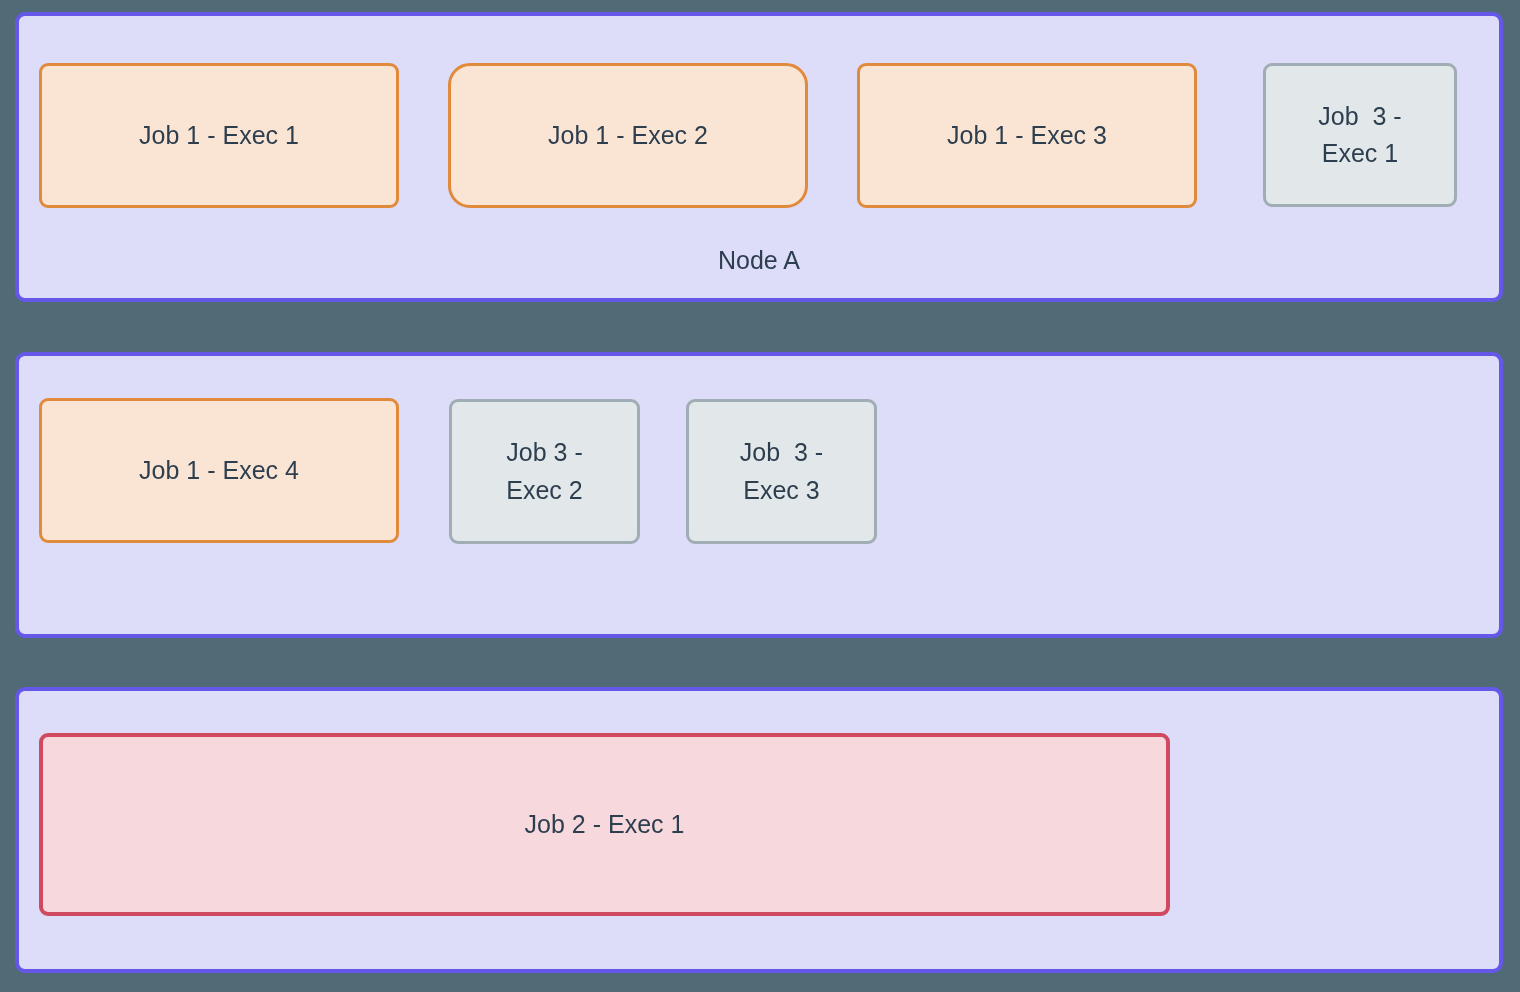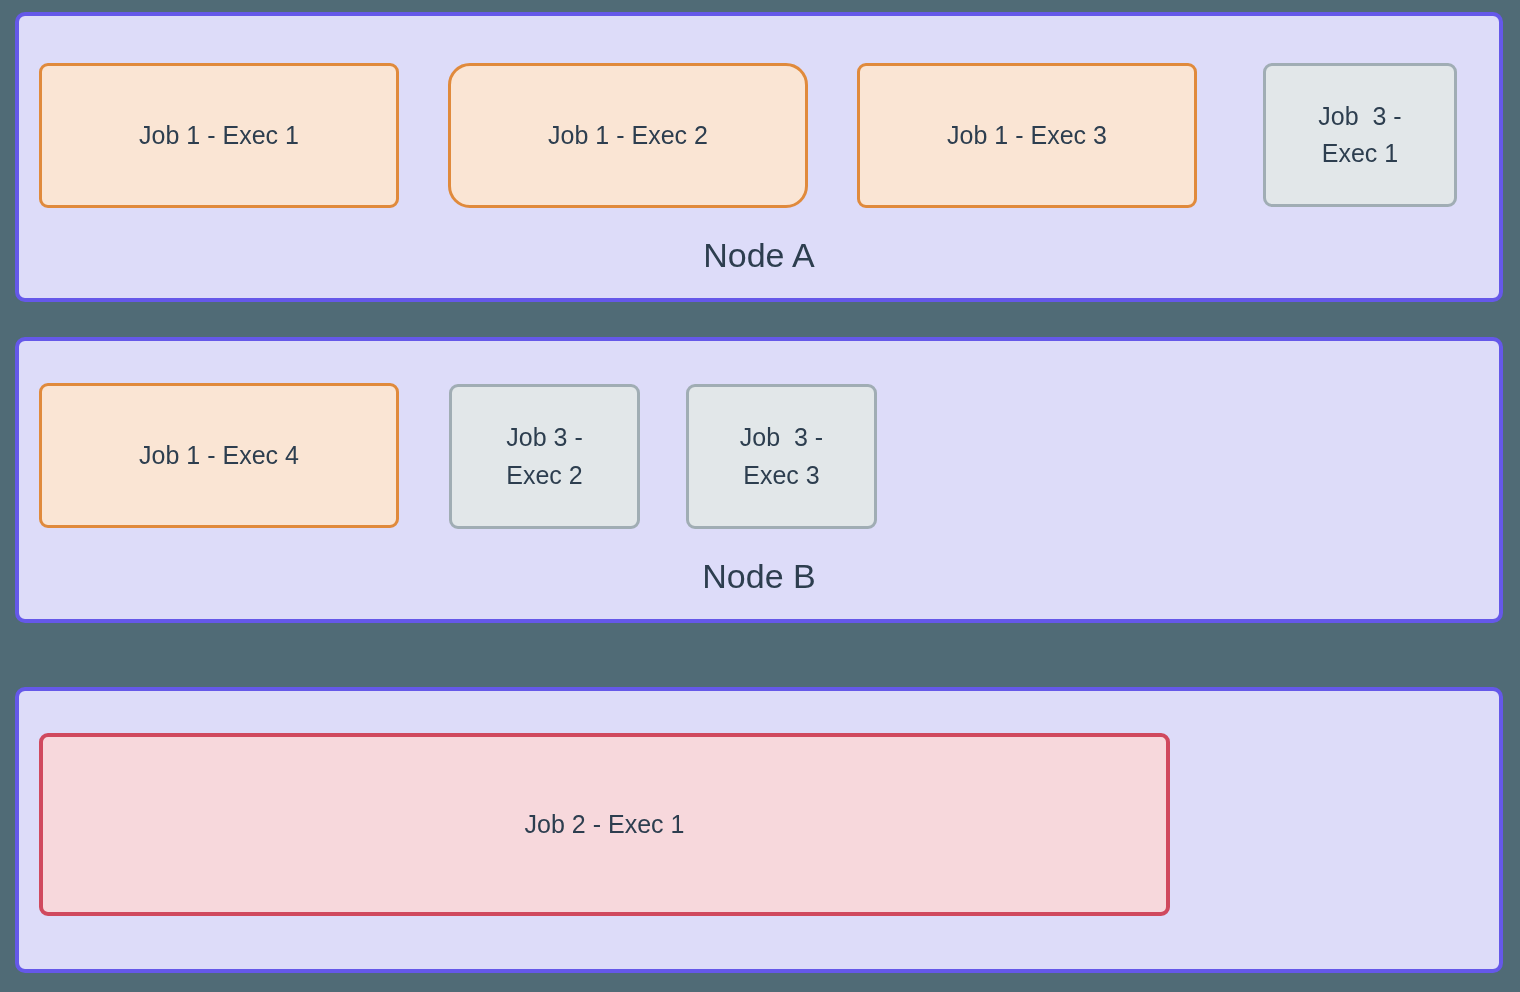--- a/index.html
+++ b/index.html
@@ -27,21 +27,21 @@
   }
   .node {
     position: absolute;
     left: 15px;
     width: 1488px;
     background: var(--node-fill);
     border: 4px solid var(--node-border);
     border-radius: 10px;
   }
   #node-a { top: 12px;  height: 290px; }
-  #node-b { top: 337px; height: 286px; }
+  #node-b { top: 352px; height: 286px; }
   #node-c { top: 687px; height: 286px; }
 
   .exec {
     position: absolute;
     display: flex;
     align-items: center;
     justify-content: center;
     text-align: center;
     border-radius: 9px;
     font-size: 25px;
@@ -66,21 +66,21 @@
 
   
   #c-exec1 { left: 20px; top: 42px; width: 1131px; height: 183px; }
 
   .node-label {
     position: absolute;
     left: 0;
     right: 0;
     bottom: 23px;
     text-align: center;
-    font-size: 34px;
+    font-size: 25px;
     font-weight: 500;
     color: var(--text);
   }
 </style>
 </head>
 <body>
 
 <div>
 
   <section class="node" id="node-a">
@@ -105,21 +105,20 @@
       <span>Job 1 - Exec 4</span>
     </div>
     <div class="exec job3" id="b-exec2">
       <span>Job 3 -
 Exec 2</span>
     </div>
     <div class="exec job3" id="b-exec3">
       <span>Job  3 -
 Exec 3</span>
     </div>
-    <div class="node-label">Node B</div>
   </section>
 
   <section class="node" id="node-c">
     <div class="exec job2" id="c-exec1">
       <span>Job 2 - Exec 1</span>
     </div>
   </section>
 
 </div>
 

